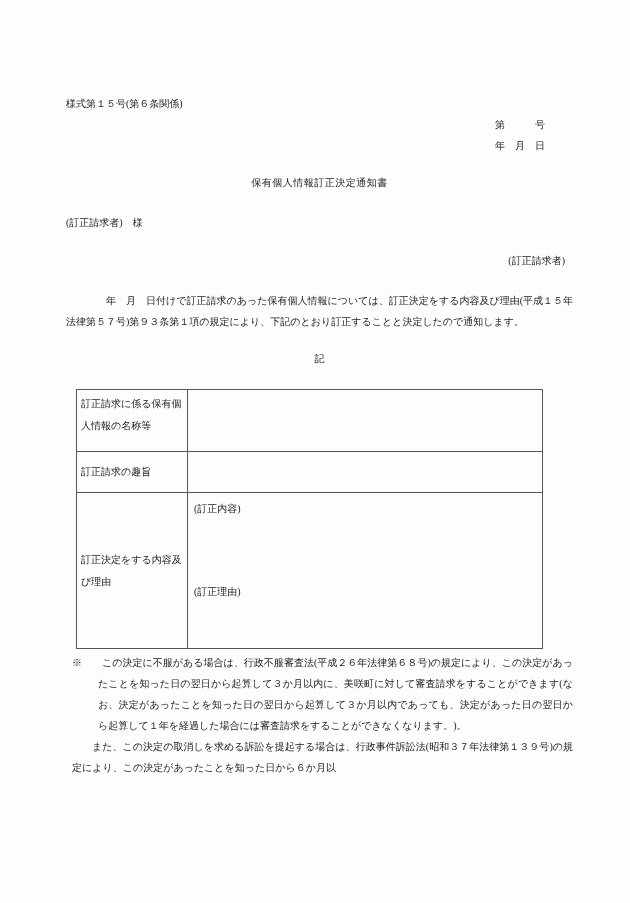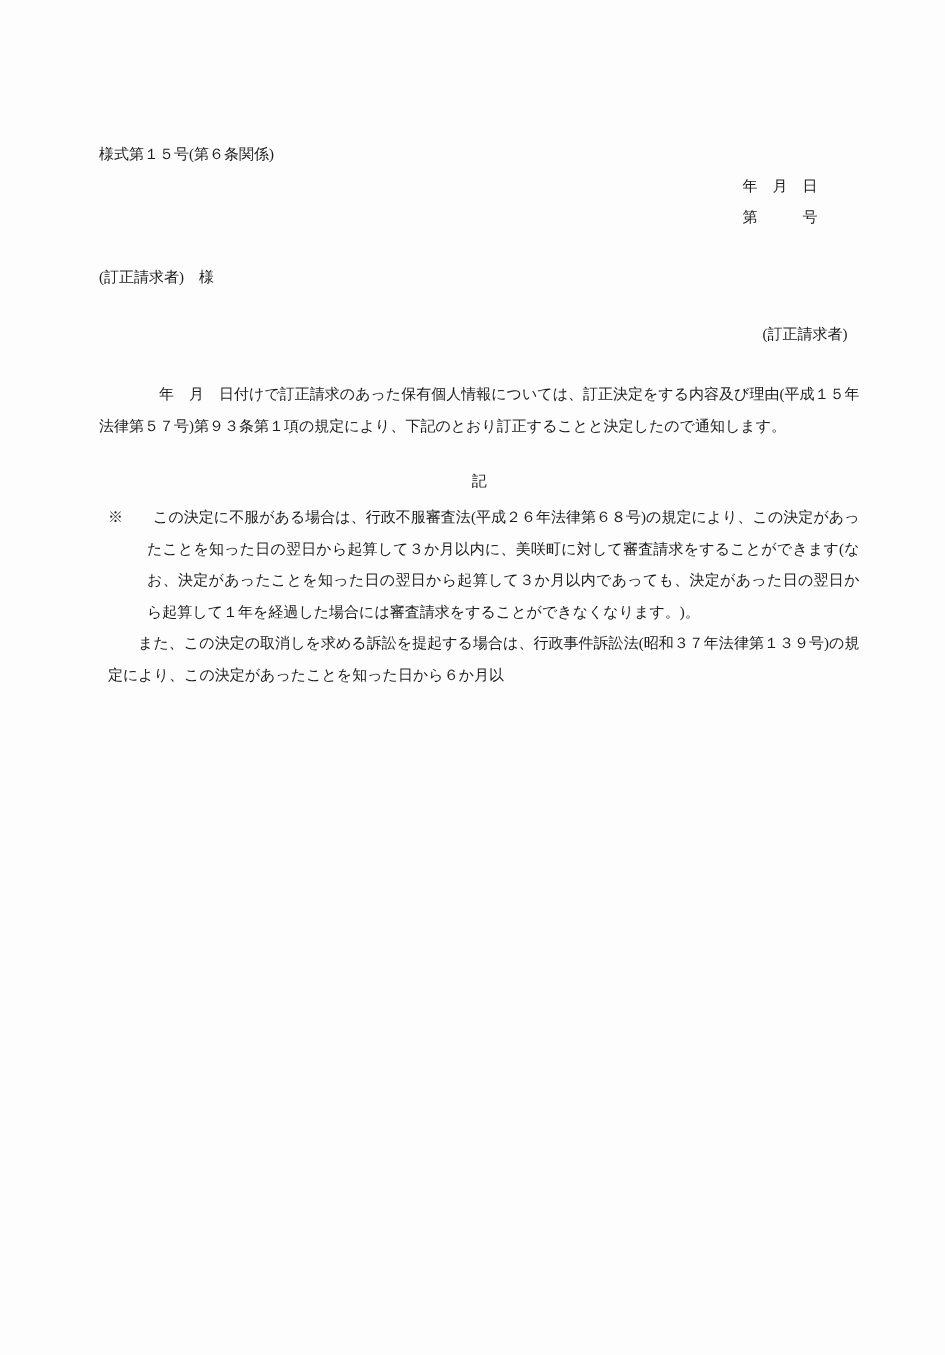--- a/index.html
+++ b/index.html
@@ -81,32 +81,53 @@
     text-indent: -26px;
   }
 </style>
 </head>
 <body>
 
 <div class="page">
 
   <div class="form-number">様式第１５号(第６条関係)</div>
 
+  <div class="right-line">第　　　号</div>
+
   <div class="right-line">年　月　日</div>
 
-  <div class="right-line">第　　　号</div>
-
+  <div class="doc-title">保有個人情報訂正決定通知書</div>
 
   <div class="addressee">(訂正請求者)　様</div>
 
   <div class="issuer">(訂正請求者)</div>
 
   <p class="body-para">　　　　年　月　日付けで訂正請求のあった保有個人情報については、訂正決定をする内容及び理由(平成１５年法律第５７号)第９３条第１項の規定により、下記のとおり訂正することと決定したので通知します。</p>
 
   <div class="record-marker">記</div>
 
+  <table class="doc-table">
+    <tbody>
+        <tr class="row-1">
+      <td class="col-label">訂正請求に係る保有個人情報の名称等</td>
+      <td class="col-value"></td>
+    </tr>
+    <tr class="row-2">
+      <td class="col-label">訂正請求の趣旨</td>
+      <td class="col-value"></td>
+    </tr>
+    <tr class="row-3">
+      <td class="col-label">訂正決定をする内容及び理由</td>
+      <td class="col-value">
+        <div>(訂正内容)</div>
+        <div class="cell-spacer"></div>
+        <div>(訂正理由)</div>
+      </td>
+    </tr>
+  </tbody>
+    </table>
 
   <div class="notes">
     <p class="note-hanging">※　　この決定に不服がある場合は、行政不服審査法(平成２６年法律第６８号)の規定により、この決定があったことを知った日の翌日から起算して３か月以内に、美咲町に対して審査請求をすることができます(なお、決定があったことを知った日の翌日から起算して３か月以内であっても、決定があった日の翌日から起算して１年を経過した場合には審査請求をすることができなくなります。)。</p>
     <p>　　また、この決定の取消しを求める訴訟を提起する場合は、行政事件訴訟法(昭和３７年法律第１３９号)の規定により、この決定があったことを知った日から６か月以</p>
   </div>
 
 </div>
 
 </body></html>

